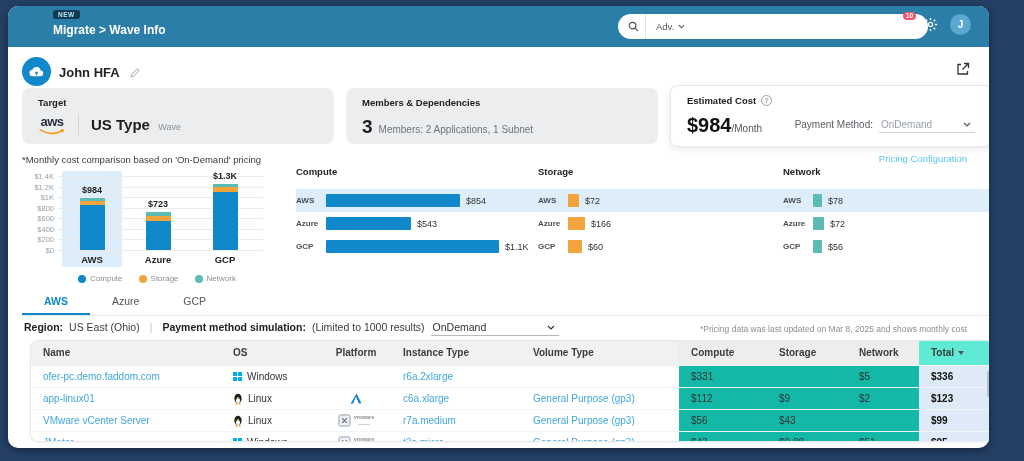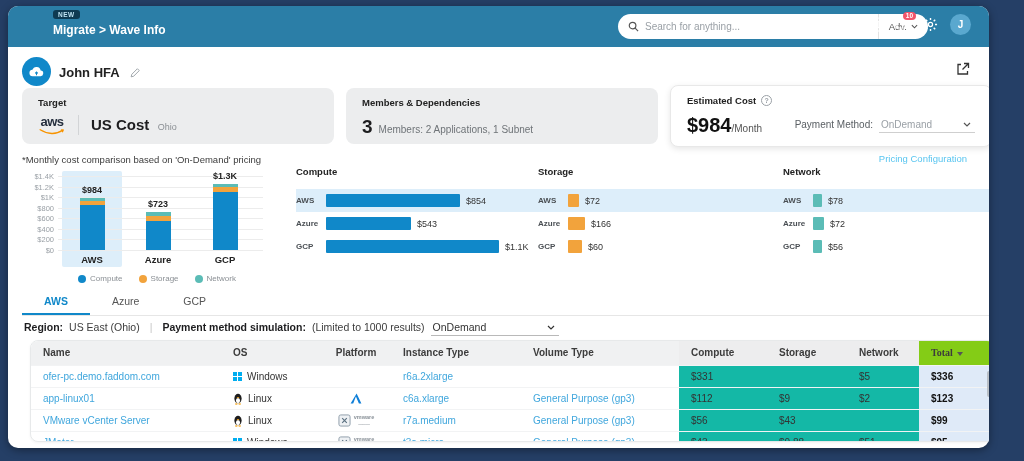--- a/index.html
+++ b/index.html
@@ -108,21 +108,21 @@
     border:1px solid #e7e9ea; border-radius:8px; overflow:hidden; box-shadow:0 1px 3px rgba(0,0,0,.05); }
   .trow { display:grid; grid-template-columns:190px 100px 70px 130px 158px 88px 80px 72px 75px; }
   .th { background:#f0f1f2; font-size:10px; font-weight:bold; color:#3c3c3c; line-height:24px;
     padding:0 12px; white-space:nowrap; }
   .td { font-size:10px; color:#333; line-height:21px; padding:0 12px; white-space:nowrap;
     overflow:hidden; border-top:1px solid #f2f3f4; display:flex; align-items:center; gap:5px; }
   .td.center, .th.center { justify-content:center; text-align:center; }
   .tint { background:#14b8a6; }
   .tint-total { background:#dfeaf8; font-weight:bold; color:#111; }
   .th.tint-h { background:#ededee; }
-  .th.total-h { background:#84cc16;font-family:Liberation Serif, serif; }
+  .th.total-h { background:#5eead4; }
   .tlink { color:#41a7dd; cursor:pointer; }
   .sort-caret { display:inline-block; width:0; height:0; border-left:3px solid transparent;
     border-right:3px solid transparent; border-top:4px solid #555; margin-left:4px; vertical-align:middle; }
   .win-icon { display:inline-grid; grid-template-columns:4px 4px; grid-template-rows:4px 4px; gap:1px; }
   .win-icon span { background:#00adef; }
   .vmware-wrap { display:flex; align-items:center; gap:3px; }
   .vmware-text { font-size:5.5px; color:#8a9299; font-weight:bold; line-height:1.1; }
   #scroll-thumb { position:absolute; right:3px; top:30px; width:4px; height:26px; background:#b9bfc6; border-radius:2px; }
 </style>
 </head>
@@ -134,21 +134,20 @@
     <span class="new-badge">NEW</span>
     <span class="breadcrumb">Migrate &gt; Wave Info</span>
 
     <div class="searchbar">
       <span style="margin-right:6px;display:flex;">
         <svg width="11" height="11" viewBox="0 0 12 12">
             <circle cx="5" cy="5" r="3.6" fill="none" stroke="#555" stroke-width="1.3"></circle>
             <line x1="7.8" y1="7.8" x2="11" y2="11" stroke="#555" stroke-width="1.3"></line>
           </svg>
       </span>
-      <input type="text" placeholder="Search for anything..." style="">
       <span class="adv">
         <span>Adv.</span>
         <svg width="7" height="5" viewBox="0 0 8 5">
             <path d="M1 1l3 3 3-3" fill="none" stroke="#555" stroke-width="1.2"></path>
           </svg>
       </span>
     </div>
 
     <div class="topicons">
       <span class="ticon">
@@ -212,22 +211,22 @@
     <div class="target-body">
       <span class="aws-logo">
         <span class="aws-word">aws</span>
         <svg width="28" height="7" viewBox="0 0 30 8">
             <path d="M1.5 2 C 10 7.5, 20 7.5, 27 2.8" fill="none" stroke="#f79400" stroke-width="1.6" stroke-linecap="round"></path>
             <path d="M25.2 2.2l2.6.2-1 2.4" fill="none" stroke="#f79400" stroke-width="1.4"></path>
           </svg>
       </span>
       <span class="vdiv"></span>
       <span>
-        <span class="region-big">US Cost</span>
-        <span class="region-sub">Ohio</span>
+        <span class="region-big">US Type</span>
+        <span class="region-sub">Wave</span>
       </span>
     </div>
   </div>
 
   <div class="card" id="card-members">
     <div class="card-title">Members &amp; Dependencies</div>
     <div class="members-body">
       <span class="members-count">3</span>
       <span class="members-detail">Members: 2 Applications, 1 Subnet</span>
     </div>
@@ -383,20 +382,21 @@
     <span class="fdiv">|</span>
     <span class="flabel">Payment method simulation:</span>
     <span>(Limited to 1000 results)</span>
     <span class="fselect">
       <span>OnDemand</span>
       <svg width="8" height="5" viewBox="0 0 8 5">
           <path d="M1 1l3 3 3-3" fill="none" stroke="#333" stroke-width="1.2"></path>
         </svg>
     </span>
   </div>
+  <div class="footnote">*Pricing data was last updated on Mar 8, 2025 and shows monthly cost</div>
 
   <div id="table">
     <div id="thead" class="trow">
         <div class="th">Name</div>
         <div class="th">OS</div>
         <div class="th center">Platform</div>
         <div class="th">Instance Type</div>
         <div class="th">Volume Type</div>
         <div class="th tint-h">Compute</div>
         <div class="th tint-h">Storage</div>

